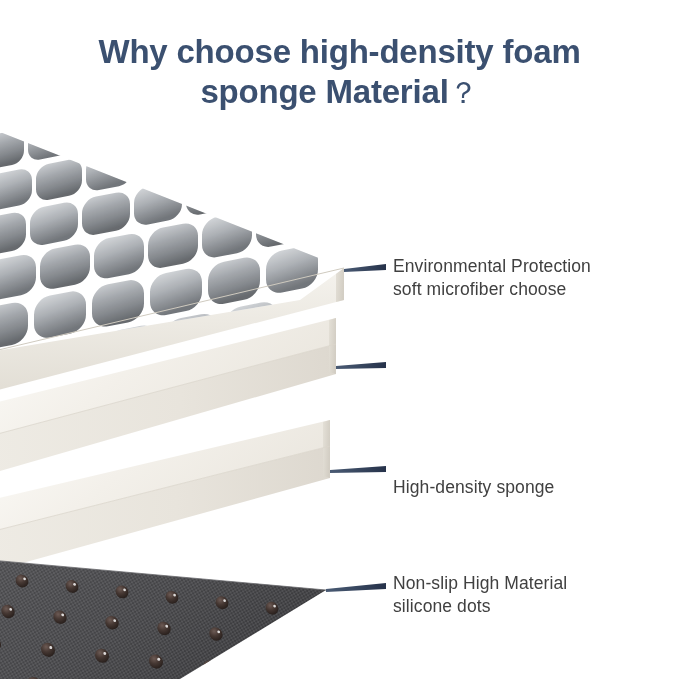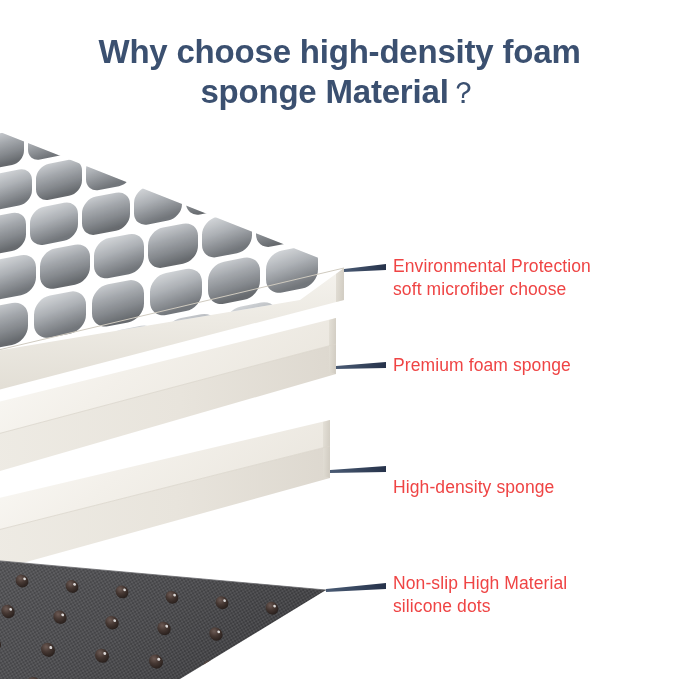--- a/index.html
+++ b/index.html
@@ -32,21 +32,21 @@
     color:#3b5070;
     letter-spacing:0;
   }
 
   
   #diagram{position:absolute;left:0;top:0;width:679px;height:679px;z-index:10;}
 
   
   .label{
     position:absolute;
-    color:#ef4444;
+    color:#404040;
     font-size:17.5px;
     font-weight:400;
     line-height:1.30;
     letter-spacing:0.1px;
     white-space:nowrap;
     z-index:45;
   }
   .label .l2{display:block;}
 </style>
 </head>
@@ -292,23 +292,20 @@
       <polygon points="330,470 386,466 386,472 330,473" fill="url(#leadG)"></polygon>
       <polygon points="326,589 386,583 386,589 326,592" fill="url(#leadG)"></polygon>
     </g>
   </svg>
 
   <div class="label" style="left:393px;top:255px;">
     <span class="l1">Environmental Protection</span>
     <span class="l2">soft microfiber choose</span>
   </div>
 
-  <div class="label" style="left:393px;top:354px;">
-    <span class="l1">Premium foam sponge</span>
-  </div>
 
   <div class="label" style="left:393px;top:476px;">
     <span class="l1">High-density sponge</span>
   </div>
 
   <div class="label" style="left:393px;top:572px;">
     <span class="l1">Non-slip High Material</span>
     <span class="l2">silicone dots</span>
   </div>
 

